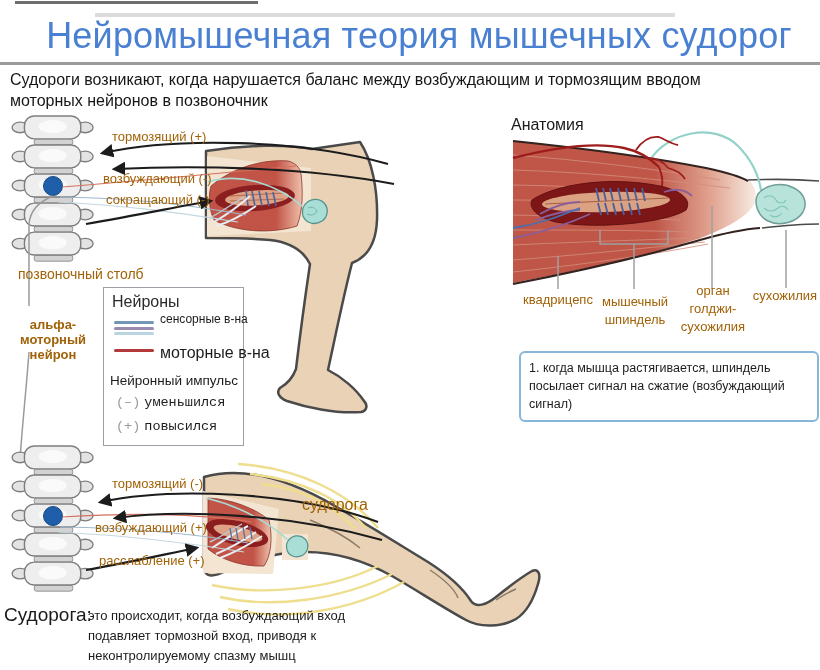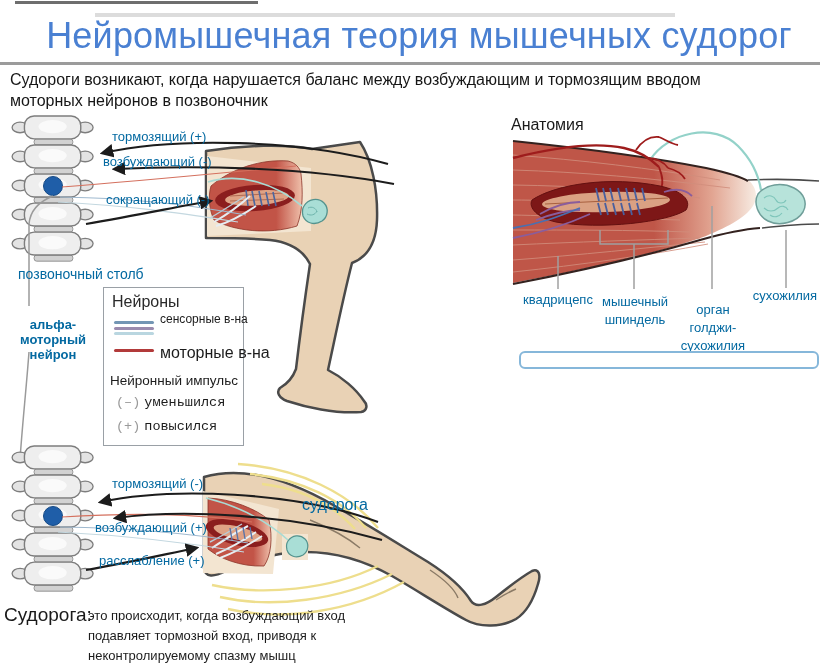--- a/index.html
+++ b/index.html
@@ -15,21 +15,21 @@
     left:24px;top:16px;width:790px;font-size:36px;line-height:40px;
     color:var(--title-blue,#4a80d2);white-space:nowrap;letter-spacing:.2px;
   }
   .title-divider{left:0;top:62px;width:820px;height:3px;background:#9b9b9b;}
   .subtitle{left:10px;top:69px;width:730px;font-size:16px;line-height:21px;color:#161616;}
 
   
   svg.art{left:0;top:0;}
 
   
-  .lbl{font-size:13px;color:#0369a1;white-space:nowrap;}
+  .lbl{font-size:13px;color:#a16207;white-space:nowrap;}
   .lbl-center{text-align:center;white-space:normal;}
   .spine-lbl{font-size:14px;}
   .cramp-lbl{font-size:16px;}
   .anatomy-title{font-size:16px;color:#1a1a1a;}
 
   
   .legend{left:103px;top:287px;width:139px;height:157px;background:#fff;border:1.5px solid #9aa0a6;}
   .legend .legend-title{position:absolute;left:8px;top:5px;font-size:16px;color:#2a2a2a;}
   .legend .swatch-sensory{position:absolute;left:10px;top:33px;width:40px;}
   .legend .swatch-sensory i{display:block;height:3px;border-radius:2px;margin-bottom:2.5px;}
@@ -258,21 +258,21 @@
     <path d="M 58,532 C 135,536 190,543 244,552" stroke="#c4d8e0" stroke-width="1.2"></path>
   </g>
   <g stroke="#1c1c1c" stroke-width="2.1" fill="none">
     <path d="M 378,522 C 295,491 170,487 101,502" marker-end="url(#ah)"></path>
     <path d="M 382,540 C 290,514 182,509 116,518" marker-end="url(#ah)"></path>
     <path d="M 86,570 C 132,562 166,554 196,548" marker-end="url(#ah)"></path>
   </g>
 </svg>
 
 <div class="abs lbl" style="left:112px;top:129px;">тормозящий (+)</div>
-<div class="abs lbl" style="left:103px;top:154px;">возбуждающий (-)</div>
+<div class="abs lbl" style="left:103px;top:171px;">возбуждающий (-)</div>
 <div class="abs lbl" style="left:106px;top:192px;">сокращающий (-)</div>
 <div class="abs lbl spine-lbl" style="left:18px;top:266px;">позвоночный столб</div>
 <div class="abs lbl lbl-center" style="left:0;top:317px;width:106px;font-weight:bold;">альфа-моторный нейрон</div>
 
 <div class="abs legend">
   <div class="legend-title">Нейроны</div>
   <div class="swatch-sensory">
       <i class="l1"></i>
       <i class="l2"></i>
       <i class="l3"></i>
@@ -285,24 +285,25 @@
     <span class="sign">(–)</span><span>уменьшился</span>
   </div>
   <div class="imp-row row2">
     <span class="sign">(+)</span><span>повысился</span>
   </div>
 </div>
 
 <div class="abs anatomy-title" style="left:511px;top:116px;">Анатомия</div>
 <div class="abs lbl lbl-center" style="left:512px;top:292px;width:92px;">квадрицепс</div>
 <div class="abs lbl lbl-center" style="left:593px;top:293px;width:84px;line-height:18px;">мышечный шпиндель</div>
-<div class="abs lbl lbl-center" style="left:676px;top:301px;width:74px;line-height:18px;">орган голджи-сухожилия</div>
+<div class="abs lbl lbl-center" style="left:676px;top:282px;width:74px;line-height:18px;">орган голджи-сухожилия</div>
 <div class="abs lbl lbl-center" style="left:748px;top:288px;width:74px;">сухожилия</div>
 
 <div class="abs info-box">
+  <p>1. когда мышца растягивается, шпиндель посылает сигнал на сжатие (возбуждающий сигнал)</p>
 </div>
 
 <div class="abs lbl" style="left:112px;top:476px;">тормозящий (-)</div>
 <div class="abs lbl" style="left:95px;top:520px;">возбуждающий (+)</div>
 <div class="abs lbl" style="left:99px;top:553px;">расслабление (+)</div>
 <div class="abs lbl cramp-lbl" style="left:302px;top:496px;">судорога</div>
 
 <div class="abs footer-term">Судорога:</div>
 <div class="abs footer-def">это происходит, когда возбуждающий вход подавляет тормозной вход, приводя к неконтролируемому спазму мышц</div>
 

